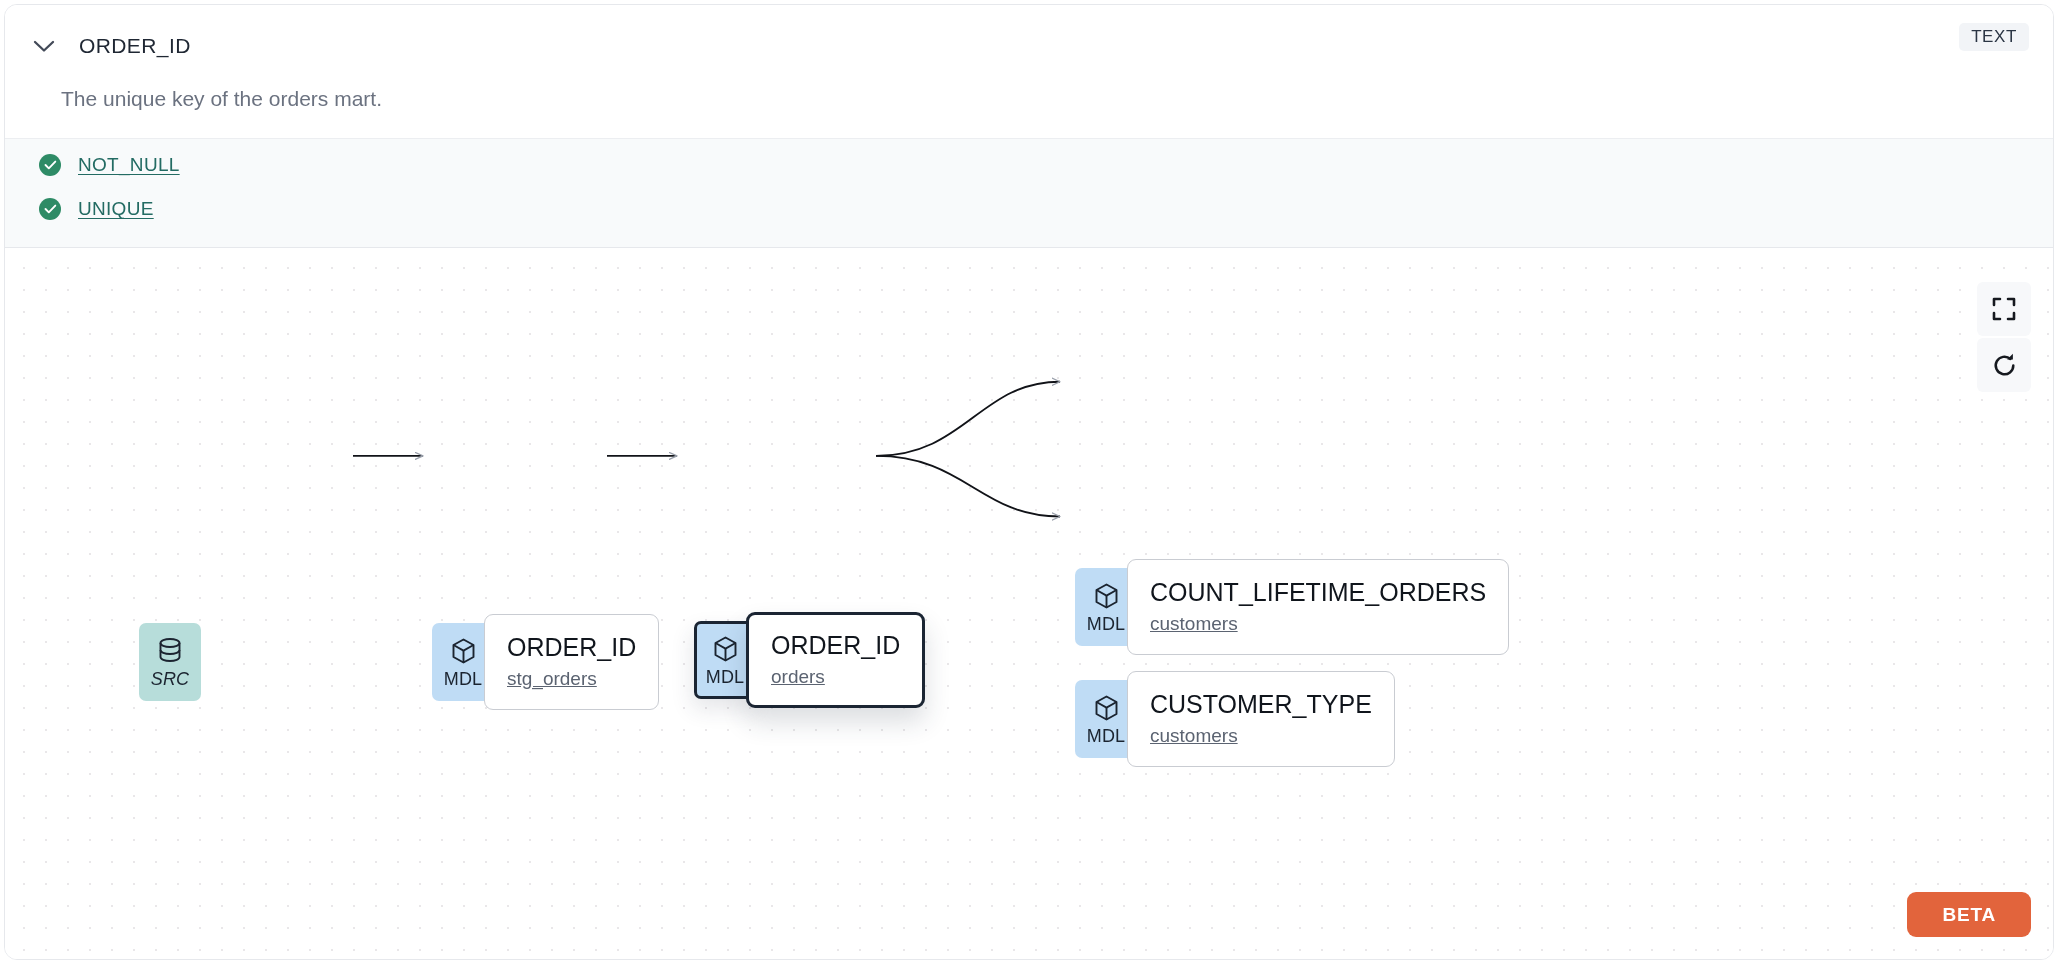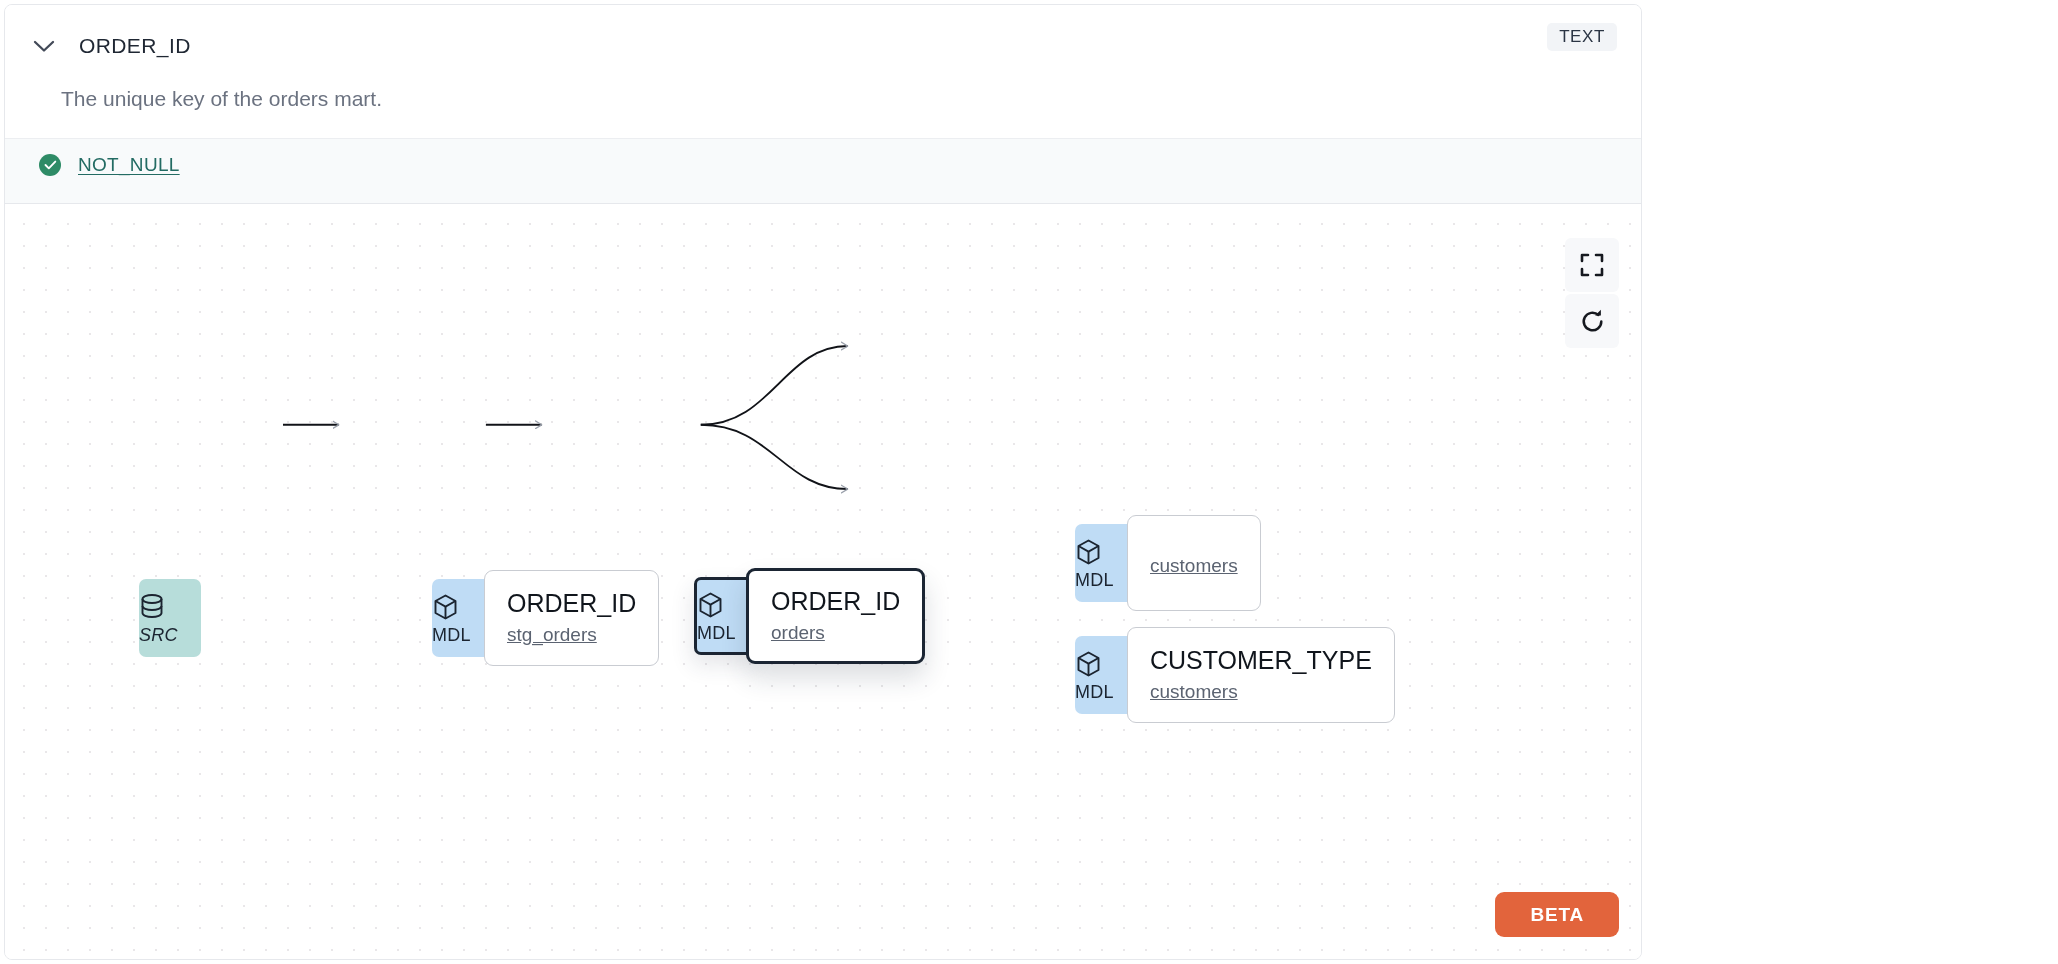--- a/index.html
+++ b/index.html
@@ -15,25 +15,25 @@
   #app {
     position: relative;
     width: 2058px;
     height: 964px;
     background: #ffffff;
     padding: 4px 4px 0 4px;
   }
 
   .panel {
     position: relative;
-    width: 1638px;
+    width: 2050px;
     height: 956px;
     background: #ffffff;
     border: 1px solid #e6e8ec;
-    border-radius: 8px;
+    border-radius: 13px;
     overflow: hidden;
     display: flex;
     flex-direction: column;
   }
 
   
   .header {
     position: relative;
     flex: 0 0 auto;
     padding: 26px 28px 0 28px;
@@ -153,20 +153,21 @@
     align-items: flex-start;
     cursor: pointer;
   }
 
   .node-badge {
     width: 62px;
     height: 78px;
     border-radius: 7px;
     display: flex;
     flex-direction: column;
+    align-items: center;
     justify-content: center;
     flex: 0 0 auto;
     position: relative;
     z-index: 1;
     margin-top: 9px;
   }
   .badge-src { background: #b7ddda; font-style: italic; }
   .badge-mdl { background: #bfdcf5; }
 
   .node-badge svg { display: block; margin-bottom: 2px; }
@@ -280,20 +281,28 @@
 
       <div class="test-row">
         <span class="check-icon">
           <svg width="13" height="10" viewBox="0 0 13 10">
             <path d="M1.5 5 L4.8 8.3 L11.3 1.6" fill="none" stroke="#ffffff" stroke-width="1.9" stroke-linecap="round" stroke-linejoin="round"></path>
           </svg>
         </span>
         <span class="test-link">NOT_NULL</span>
       </div>
 
+      <div class="test-row">
+        <span class="check-icon">
+          <svg width="13" height="10" viewBox="0 0 13 10">
+            <path d="M1.5 5 L4.8 8.3 L11.3 1.6" fill="none" stroke="#ffffff" stroke-width="1.9" stroke-linecap="round" stroke-linejoin="round"></path>
+          </svg>
+        </span>
+        <span class="test-link">UNIQUE</span>
+      </div>
 
     </div>
 
     <div class="canvas">
 
       <svg class="flow-svg" viewBox="0 0 2048 728" preserveAspectRatio="none">
         <defs>
           <marker id="arrow" markerWidth="9" markerHeight="9" refX="8" refY="4.5" orient="auto" markerUnits="userSpaceOnUse">
             <path d="M0,0.8 L8,4.5 L0,8.2" fill="none" stroke="#9aa0ab" stroke-width="1.3" stroke-linecap="round" stroke-linejoin="round"></path>
           </marker>
@@ -352,20 +361,21 @@
       <div class="node" style="left:1070px; top:311px;">
         <div class="node-badge badge-mdl">
           <svg width="27" height="28" viewBox="0 0 27 28">
             <path d="M13.5 2.5 L23.5 8 v12 L13.5 25.5 L3.5 20 V8 Z" fill="none" stroke="#1b2430" stroke-width="1.9" stroke-linejoin="round"></path>
             <path d="M3.5 8 L13.5 13.6 L23.5 8" fill="none" stroke="#1b2430" stroke-width="1.9" stroke-linejoin="round"></path>
             <path d="M13.5 13.6 V25.5" fill="none" stroke="#1b2430" stroke-width="1.9"></path>
           </svg>
           <span class="badge-text">MDL</span>
         </div>
         <div class="node-body">
+          <div class="node-name">COUNT_LIFETIME_ORDERS</div>
           <div class="node-sub">customers</div>
         </div>
       </div>
 
       <div class="node" style="left:1070px; top:423px;">
         <div class="node-badge badge-mdl">
           <svg width="27" height="28" viewBox="0 0 27 28">
             <path d="M13.5 2.5 L23.5 8 v12 L13.5 25.5 L3.5 20 V8 Z" fill="none" stroke="#1b2430" stroke-width="1.9" stroke-linejoin="round"></path>
             <path d="M3.5 8 L13.5 13.6 L23.5 8" fill="none" stroke="#1b2430" stroke-width="1.9" stroke-linejoin="round"></path>
             <path d="M13.5 13.6 V25.5" fill="none" stroke="#1b2430" stroke-width="1.9"></path>

